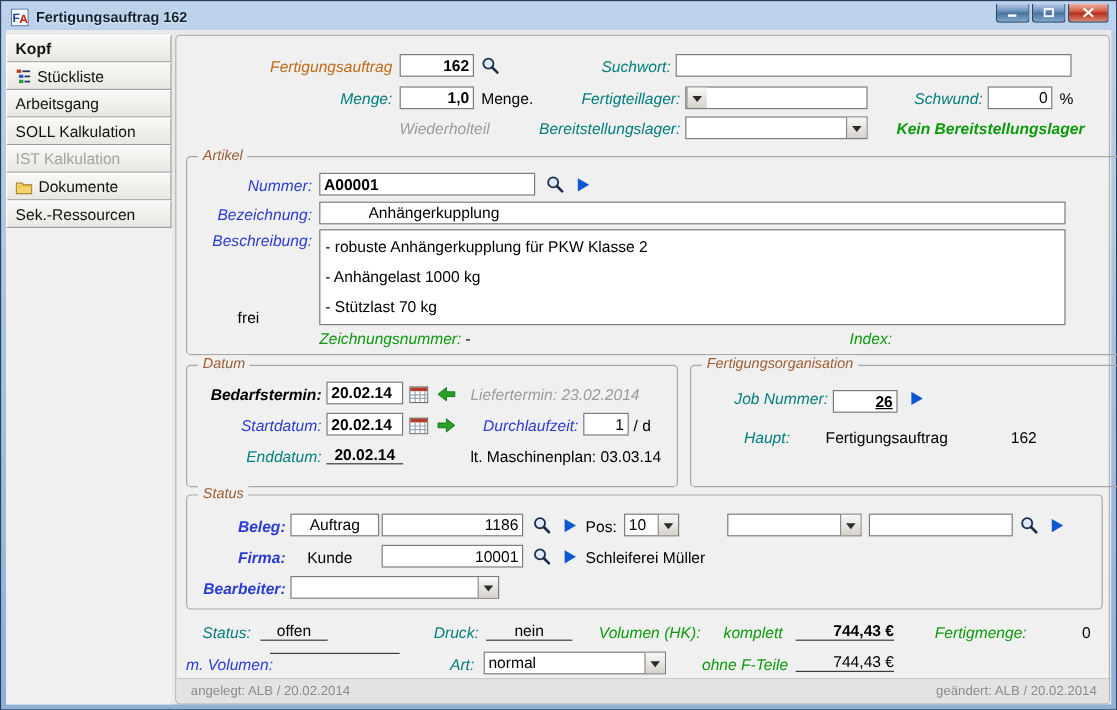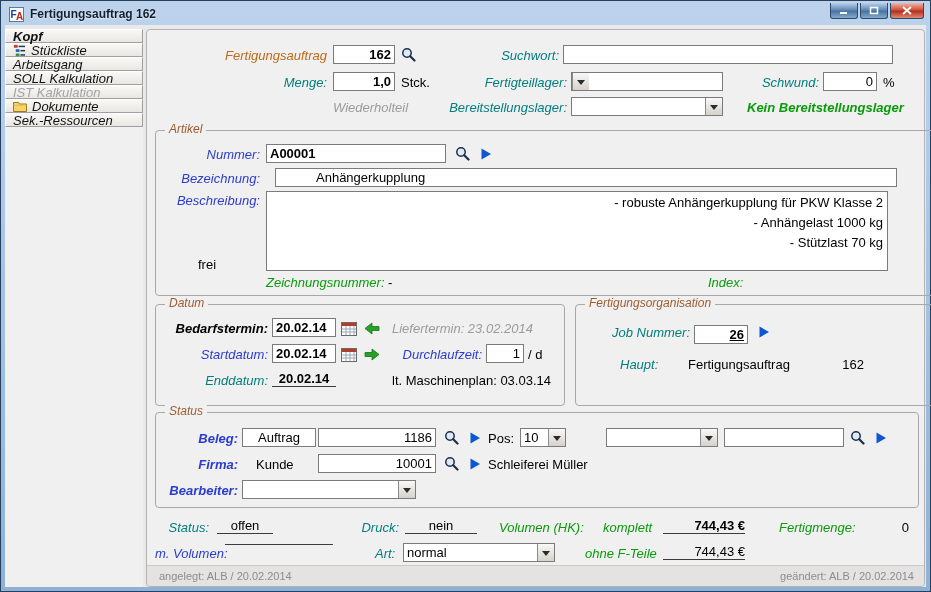--- a/index.html
+++ b/index.html
@@ -16,23 +16,23 @@
   .wbtn { width: 28px; height: 16px; border: 1px solid #2d4a68; border-top: none; border-radius: 0 0 3px 3px;
           display: flex; align-items: center; justify-content: center; cursor: pointer;
           background: linear-gradient(#b9cfe8 0%, #6d93bd 40%, #4a749f 55%, #83a9cf 100%); }
   .wbtn.close { width: 34px; background: linear-gradient(#f0b6a8 0%, #d4604b 40%, #b52f1d 55%, #dd8a72 100%); }
 
   
   .client { position: relative; height: 562px; background: #e9e9e9; }
 
   
   .sidebar { position: absolute; left: 0; top: 4px; width: 138px; bottom: 0; background: #f0f0f0; }
-  .side-item { height: 14px; display: flex; align-items: center; gap: 5px; padding: 0 7px; font-size: 13px;
+  .side-item { height: 23px; display: flex; align-items: center; gap: 5px; padding: 0 7px; font-size: 13px;
                color: #111; background: linear-gradient(#f9f8f6, #e9e7e2);
-               border: 1px solid #ffffff; border-right-color: #9f9f9f; border-bottom-color: #9f9f9f; cursor: pointer; font-style: italic; }
+               border: 1px solid #ffffff; border-right-color: #9f9f9f; border-bottom-color: #9f9f9f; cursor: pointer; }
   .side-item.active { font-weight: bold; }
   .side-item.disabled { color: #a3a3a3; cursor: default; }
 
   
   .main { position: absolute; left: 141px; top: 4px; right: 1px; bottom: 0; background: #f0f0f0;
           border: 1px solid #b2b2b2; border-radius: 4px; }
 
   
   .lab { position: absolute; font-size: 13px; font-style: italic; white-space: nowrap; }
   .txt { position: absolute; font-size: 13px; white-space: nowrap; }
@@ -44,21 +44,21 @@
   .orange { color: var(--label-orange, #c06a14); }
   .gray   { color: #9b9b9b; }
   .blk    { color: #000; }
 
   
   .inp { position: absolute; height: 19px; border: 1px solid #7b7b7b; background: #fff; padding: 0 3px;
          font-family: "Liberation Sans", sans-serif; font-size: 13px; color: #000; }
   .inp.num { text-align: right; }
   .inp.ctr { text-align: center; }
   .ta  { position: absolute; border: 1px solid #7b7b7b; background: #fff; padding: 1px 4px; resize: none;
-         font-family: "Liberation Sans", sans-serif; font-size: 13px; line-height: 20px; color: #000; text-align: right; }
+         font-family: "Liberation Sans", sans-serif; font-size: 13px; line-height: 25px; color: #000; }
   .combo { position: absolute; height: 19px; background: #fff; border: 1px solid #7b7b7b; display: flex; cursor: pointer; }
   .combo-text { flex: 1; padding: 1px 3px; font-size: 13px; overflow: hidden; white-space: nowrap; }
   .combo-dd { width: 17px; border-left: 1px solid #8a8a8a; background: linear-gradient(#f8f8f7, #d6d2cb);
               display: flex; align-items: center; justify-content: center; }
   .tri { width: 0; height: 0; border: 4px solid transparent; border-top: 5px solid #2b2b2b; margin-top: 5px; }
 
   .icobtn { position: absolute; width: 20px; height: 20px; padding: 0; border: 0; background: transparent;
             display: flex; align-items: center; justify-content: center; cursor: pointer; }
 
   .uline { position: absolute; font-size: 13px; border-bottom: 1px solid #3c3c3c; text-align: center; white-space: nowrap; }
@@ -157,21 +157,21 @@
           <svg width="15" height="15" viewBox="0 0 15 15">
             <circle cx="6" cy="6" r="4.2" fill="#dfe9f8" stroke="#1c2f4a" stroke-width="1.5"></circle>
             <line x1="9.2" y1="9.2" x2="13.5" y2="13.5" stroke="#1c2f4a" stroke-width="2.2" stroke-linecap="round"></line>
           </svg>
         </button>
       <span class="lab teal rt" style="left:300px;top:18px;width:112px;">Suchwort:</span>
       <input class="inp" style="left: 416px; top: 15px; width: 330px;" value="">
 
       <span class="lab teal rt" style="left:30px;top:45px;width:150px;">Menge:</span>
       <input class="inp num b" style="left: 186px; top: 42px; width: 62px;" value="1,0">
-      <span class="txt blk" style="left:254px;top:45px;">Stck.</span>
+      <span class="txt blk" style="left:254px;top:45px;">Menge.</span>
       <span class="lab teal rt" style="left:280px;top:45px;width:140px;">Fertigteillager:</span>
       <div class="combo" style="left:424px;top:42px;width:152px;">
         <span class="combo-dd">
             <span class="tri"></span>
           </span>
       </div>
       <span class="lab teal rt" style="left:606px;top:45px;width:66px;">Schwund:</span>
       <input class="inp num" style="left: 676px; top: 42px; width: 54px;" value="0">
       <span class="txt blk" style="left:736px;top:45px;">%</span>
 
@@ -194,21 +194,21 @@
               <circle cx="6" cy="6" r="4.2" fill="#dfe9f8" stroke="#1c2f4a" stroke-width="1.5"></circle>
               <line x1="9.2" y1="9.2" x2="13.5" y2="13.5" stroke="#1c2f4a" stroke-width="2.2" stroke-linecap="round"></line>
             </svg>
           </button>
         <button class="icobtn" style="left:320px;top:13px;">
             <svg width="12" height="12" viewBox="0 0 12 12">
               <path d="M1.5 0.5 L11 6 L1.5 11.5 Z" fill="var(--button-blue,#0d57d2)"></path>
             </svg>
           </button>
         <span class="lab blue rt" style="left:4px;top:40px;width:100px;">Bezeichnung:</span>
-        <input class="inp" style="left: 119px; top: 37px; width: 622px; padding-left: 40px;" value="Anhängerkupplung">
+        <input class="inp" style="left: 110px; top: 37px; width: 622px; padding-left: 40px;" value="Anhängerkupplung">
         <span class="lab blue rt" style="left:4px;top:62px;width:100px;">Beschreibung:</span>
         <textarea class="ta" style="left: 110px; top: 60px; width: 622px; height: 80px;">- robuste Anhängerkupplung für PKW Klasse 2
 - Anhängelast 1000 kg
 - Stützlast 70 kg</textarea>
         <span class="txt blk" style="left:42px;top:126px;">frei</span>
         <span class="lab green" style="left:110px;top:144px;">Zeichnungsnummer:</span>
         <span class="txt blk" style="left:232px;top:144px;">-</span>
         <span class="lab green" style="left:552px;top:144px;">Index:</span>
       </div>
 

